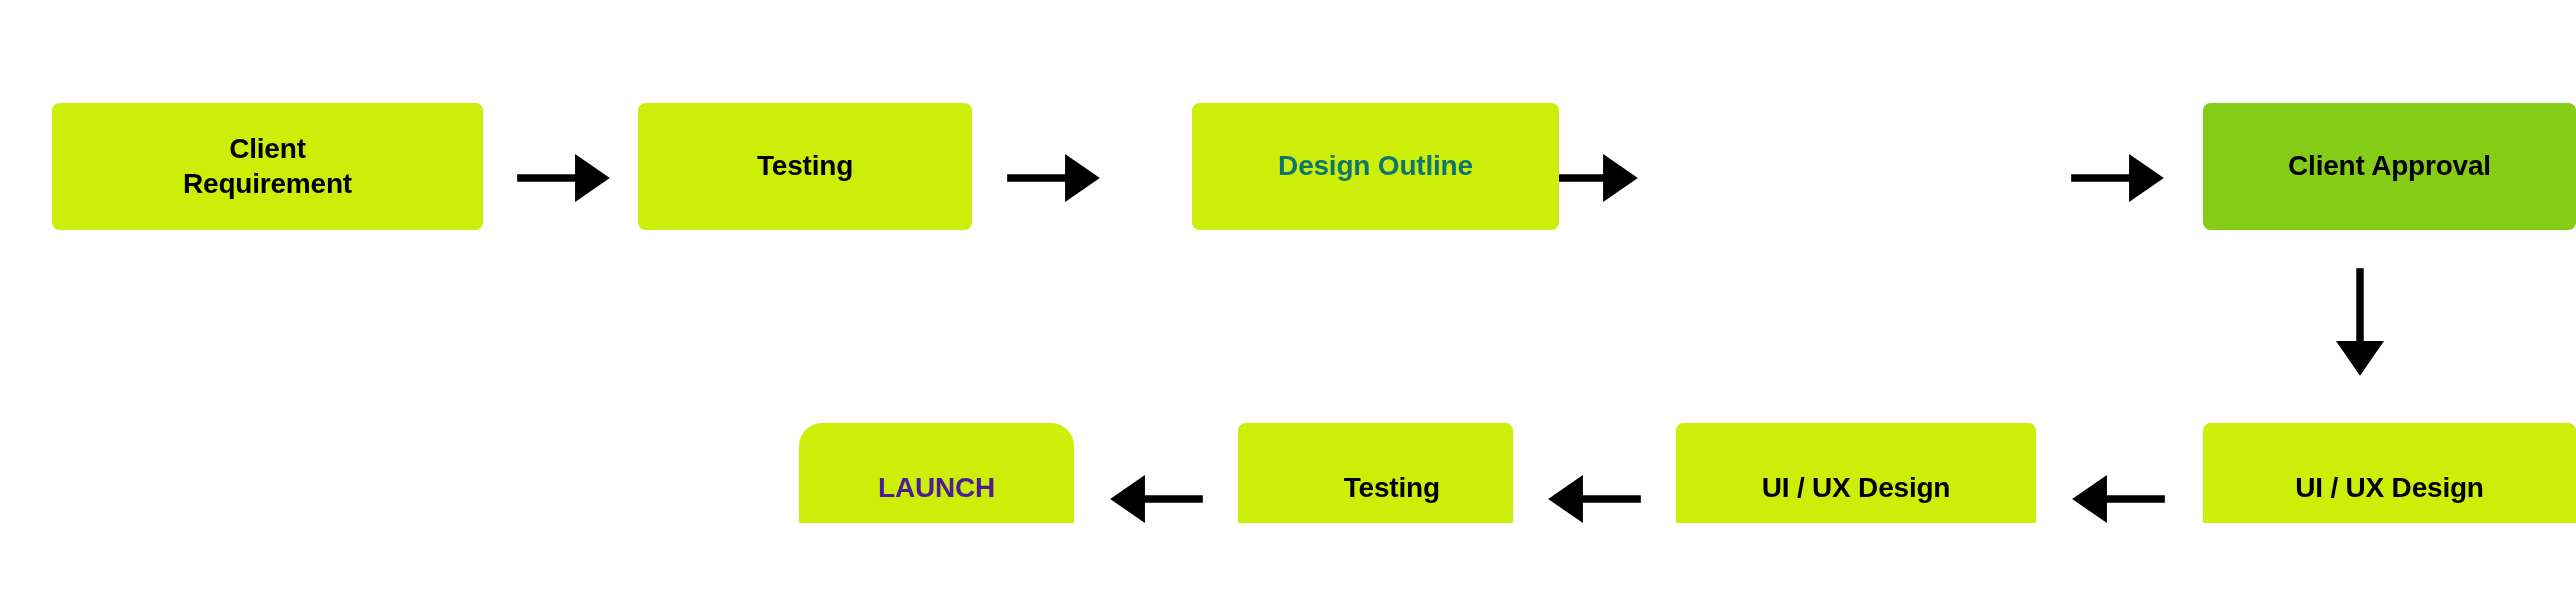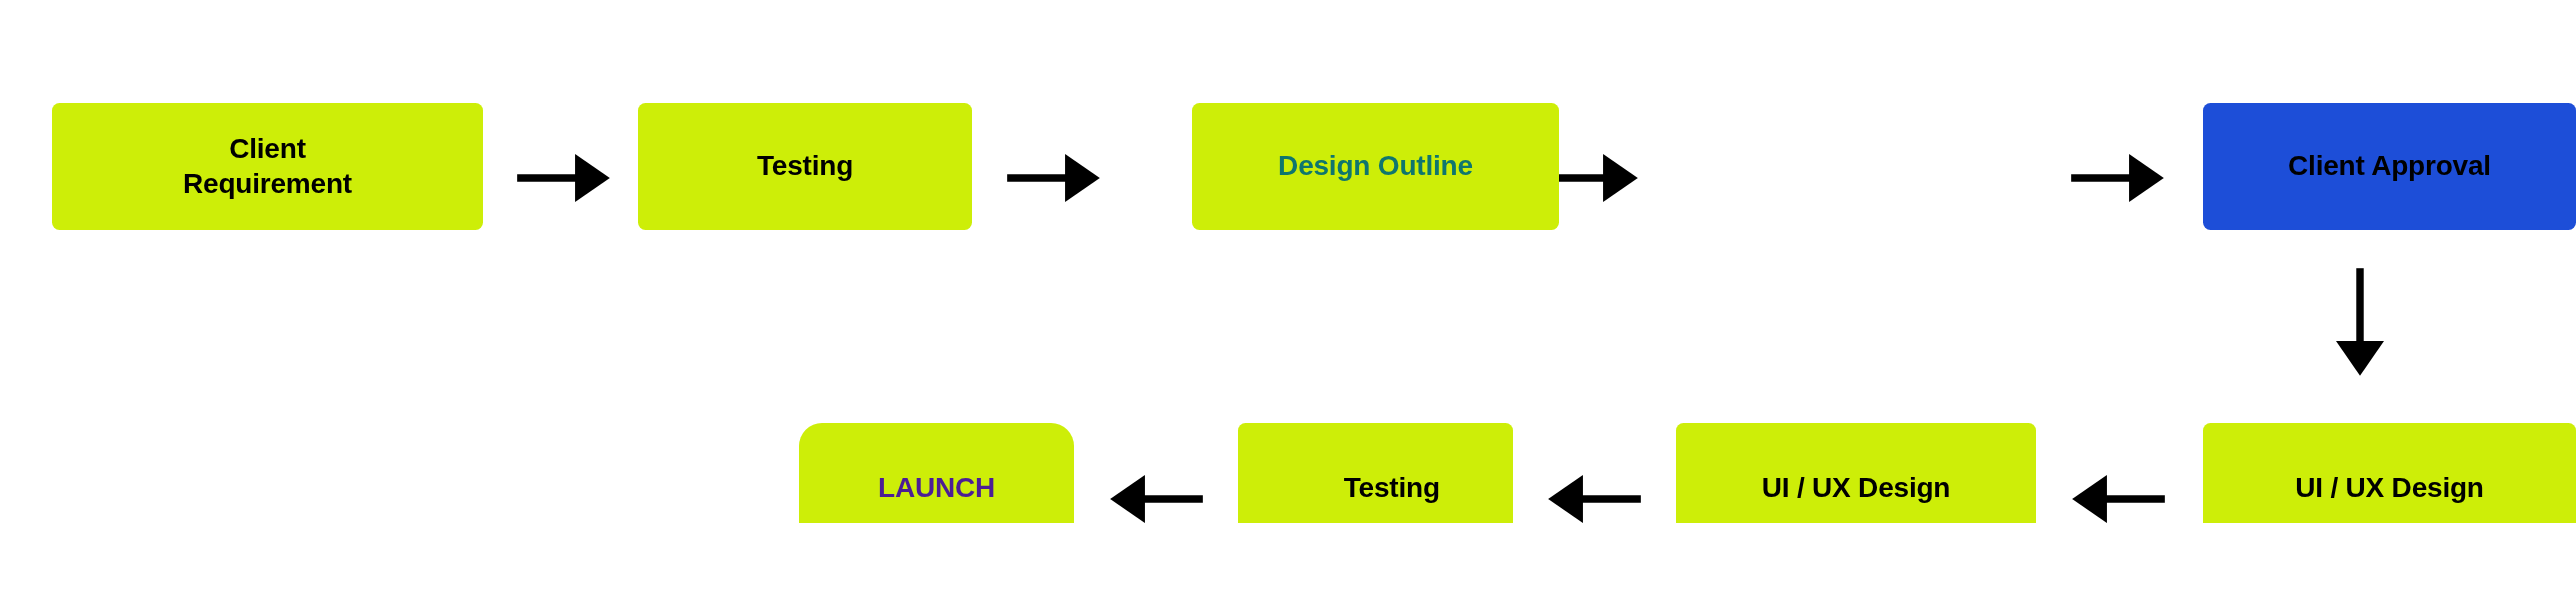--- a/index.html
+++ b/index.html
@@ -106,21 +106,21 @@
     <div class="node" style="left: 52px; top: 67px; width: 431px; height: 127px; background: rgb(205, 238, 8); color: rgb(0, 0, 0);">
       <span class="label">Client
 Requirement</span>
     </div>
     <div class="node" style="left: 638px; top: 67px; width: 334px; height: 127px; background: rgb(205, 238, 8); color: rgb(0, 0, 0);">
       <span class="label">Testing</span>
     </div>
     <div class="node" style="left: 1192px; top: 67px; width: 367px; height: 127px; background: rgb(205, 238, 8); color: #0f766e;">
       <span class="label">Design Outline</span>
     </div>
-    <div class="node" style="left: 2203px; top: 67px; width: 373px; height: 127px; background: #1d4ed8; color: rgb(0, 0, 0);">
+    <div class="node" style="left: 2203px; top: 67px; width: 373px; height: 127px; background: #84cc16; color: rgb(0, 0, 0);">
       <span class="label">Client Approval</span>
     </div>
     <div class="node" style="left: 2203px; top: 387px; width: 373px; height: 130px; background: rgb(205, 238, 8); color: rgb(0, 0, 0);">
       <span class="label">UI / UX Design</span>
     </div>
     <div class="node" style="left: 1676px; top: 387px; width: 360px; height: 130px; background: rgb(205, 238, 8); color: rgb(0, 0, 0);">
       <span class="label">UI / UX Design</span>
     </div>
     <div class="node" style="left: 1238px; top: 387px; width: 275px; height: 130px; background: rgb(205, 238, 8); color: rgb(0, 0, 0); padding-left: 41px;">
       <span class="label">Testing</span>

